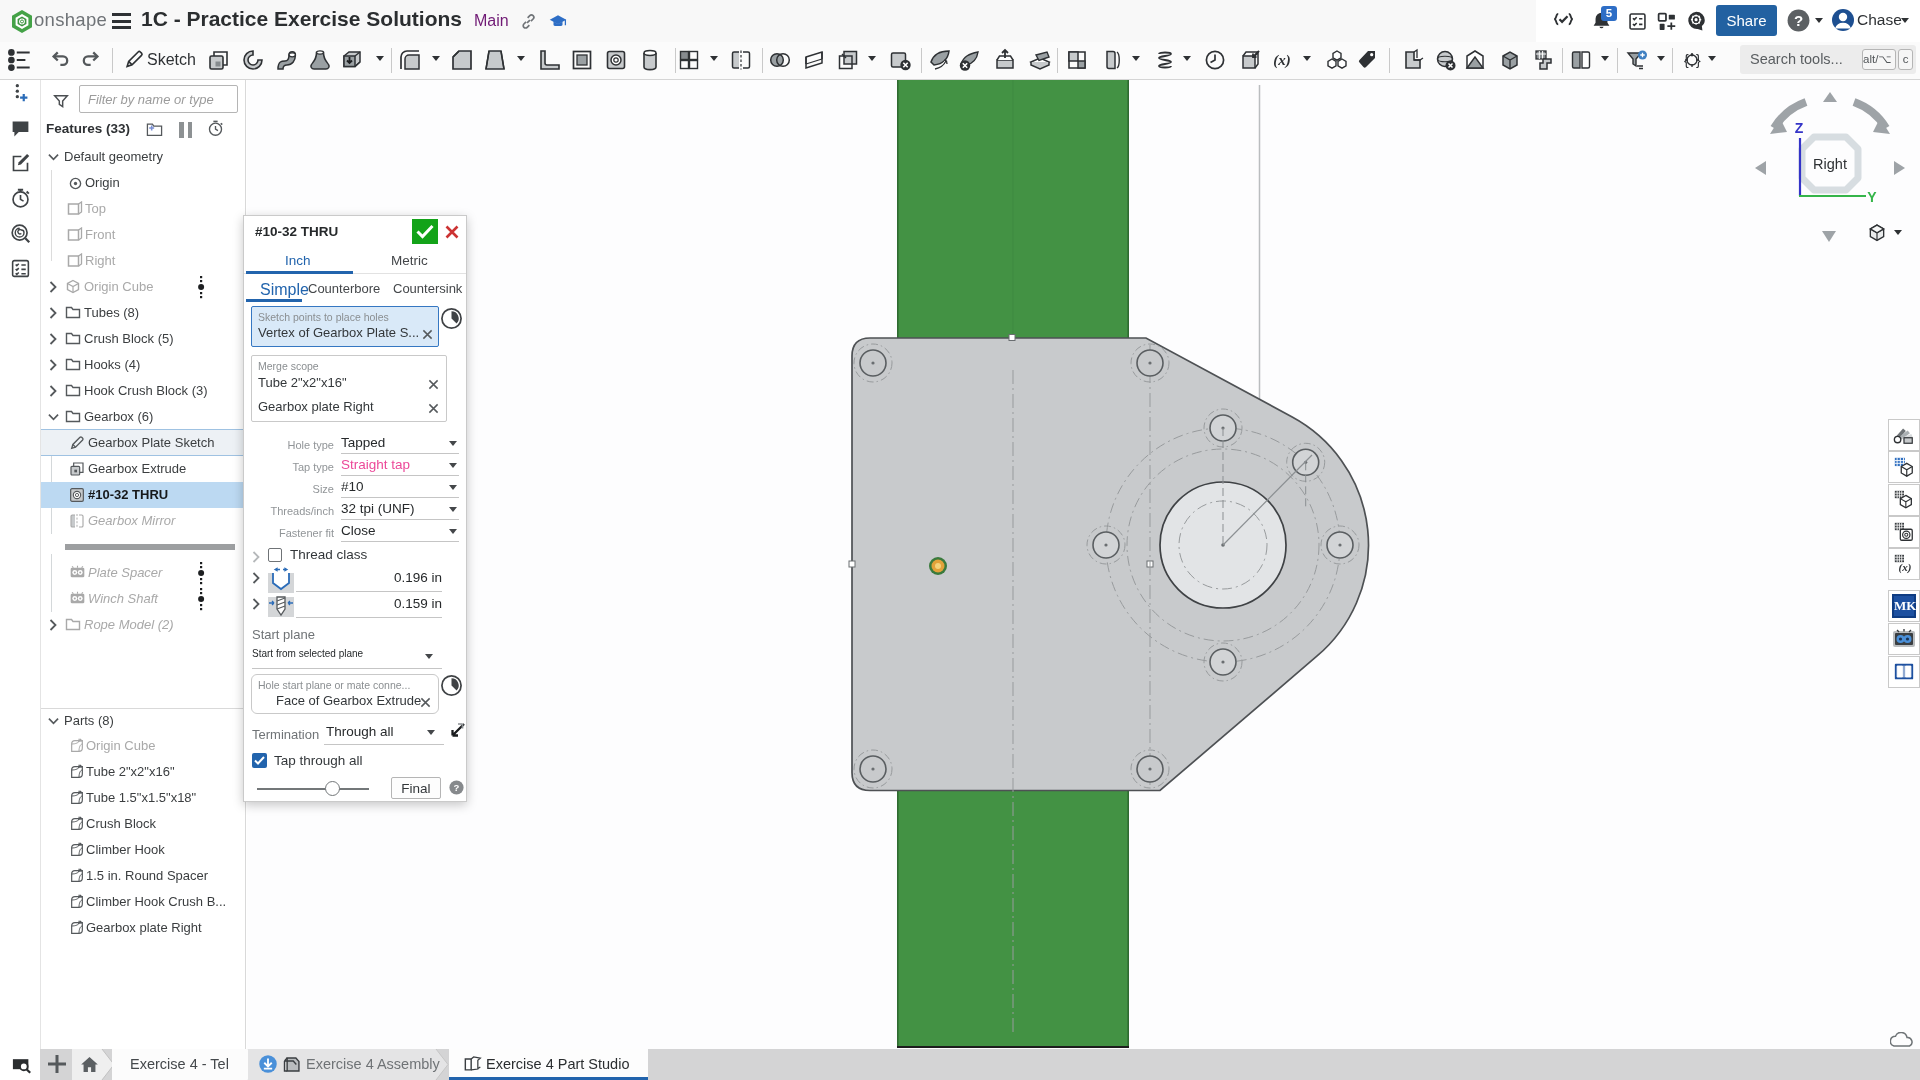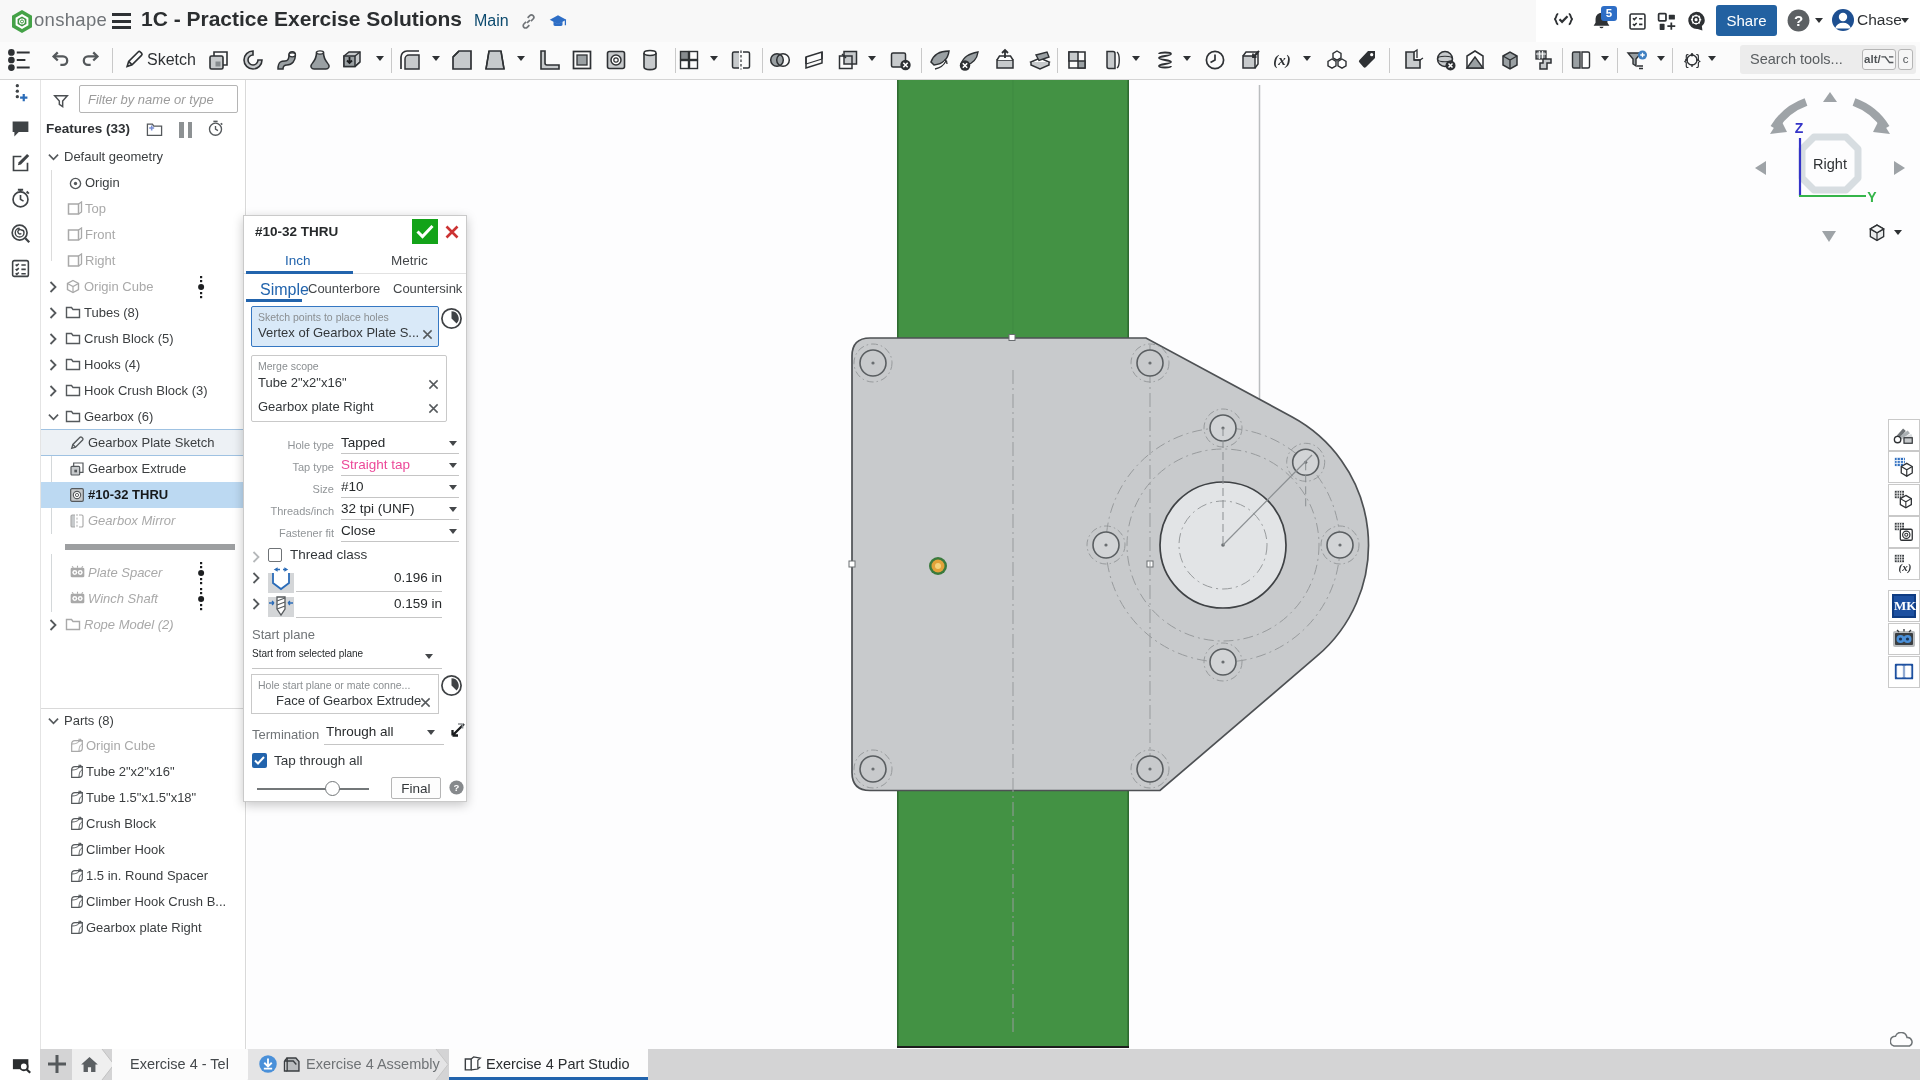--- a/index.html
+++ b/index.html
@@ -28,21 +28,21 @@
     <circle cx="12" cy="12" r="2.9" fill="#fff"></circle>
         <circle cx="12" cy="12" r="1.5" fill="none" stroke="#3d9441" stroke-width="1"></circle>
   </svg>
   <div class="ab" style="left:34px;top:9px;font-size:18.5px;color:#6f7377;letter-spacing:0.3px;">onshape</div>
   <div class="ab" style="left:112px;top:13px;width:19px;height:16px;">
     <div style="height:3px;background:#2e3134;margin-bottom:3.5px;"></div>
         <div style="height:3px;background:#2e3134;margin-bottom:3.5px;"></div>
         <div style="height:3px;background:#2e3134;"></div>
   </div>
   <div class="ab" style="left:141px;top:7px;font-size:21px;font-weight:bold;color:#2b2e30;">1C - Practice Exercise Solutions</div>
-  <div class="ab" style="left:474px;top:12px;font-size:16px;color:#0c4a6e;">Main</div>
+  <div class="ab" style="left:474px;top:12px;font-size:16px;color:#701a75;">Main</div>
   <svg class="ab" style="left:520px;top:13px" width="17" height="17" viewBox="0 0 24 24" fill="none" stroke="#707478" stroke-width="2.4">
         <path d="M10 14 L14 10 M8.5 12.5 l-3 3 a3.3 3.3 0 0 0 4.7 4.7 l3-3 M15.5 11.5 l3-3 a3.3 3.3 0 0 0 -4.7-4.7 l-3 3"></path>
       </svg>
   <svg class="ab" style="left:549px;top:13px" width="18" height="17" viewBox="0 0 24 21">
         <path d="M12 2 L23 8 L12 14 L1 8 Z" fill="#2e6ec6"></path>
         <path d="M6 10.5 v4.5 c0 2.2 12 2.2 12 0 v-4.5 l-6 3.2 z" fill="#2e6ec6"></path>
         <rect x="21" y="8" width="1.7" height="7.5" fill="#2e6ec6"></rect>
       </svg>
   <svg class="ab" style="left:1552px;top:10px" width="23" height="22" viewBox="0 0 24 23" fill="none" stroke="#2e3134" stroke-width="1.9">
         <path d="M6.5 4 C3.8 4 5 9.5 2.2 9.5 C5 9.5 3.8 15 6.5 15 M17.5 4 C20.2 4 19 9.5 21.8 9.5 C19 9.5 20.2 15 17.5 15"></path>
@@ -291,21 +291,21 @@
 <svg class="ab" style="left:1680px;top:48px" width="24" height="24" viewBox="0 0 24 24">
       <text x="4" y="17" font-size="14" fill="#2e3134" font-family="Liberation Sans">{</text>
       <circle cx="12" cy="12" r="5" fill="none" stroke="#2e3134" stroke-width="1.4"></circle>
       <path d="M12 5 v3 M12 16 v3 M5 12 h3 M16 12 h3" stroke="#2e3134" stroke-width="1.3"></path>
       <circle cx="12" cy="7" r="1.4" fill="#2e3134"></circle>
       <text x="16" y="17" font-size="14" fill="#2e3134" font-family="Liberation Sans">}</text>
     </svg>
 <div class="tcaret" style="left:1708px;top:56px"></div>
 <div class="ab" style="left:1740px;top:45px;width:176px;height:29px;background:#ececec;border-radius:3px;">
   <div class="ab" style="left:10px;top:6px;font-size:14.5px;color:#595d60;">Search tools...</div>
-  <div class="ab" style="left:122px;top:4px;width:34px;height:21px;border:1px solid #b5b5b5;border-radius:3px;background:#f6f6f6;font-size:11.5px;color:#515558;text-align:center;line-height:19px;font-weight:bold;">alt/⌥</div>
+  <div class="ab" style="left:122px;top:4px;width:34px;height:21px;border:1px solid #b5b5b5;border-radius:3px;background:#f6f6f6;font-size:11.5px;color:#515558;line-height:19px;">alt/⌥</div>
   <div class="ab" style="left:158px;top:4px;width:15px;height:21px;border:1px solid #b5b5b5;border-radius:3px;background:#f6f6f6;font-size:11.5px;color:#515558;text-align:center;line-height:19px;">c</div>
 </div>
 <div id="leftstrip"></div>
 
 <svg class="ab" style="left:10px;top:82px" width="22" height="22" viewBox="0 0 24 24" fill="#3f4346">
       <circle cx="8" cy="4" r="1.8"></circle>
       <circle cx="8" cy="10" r="1.8"></circle>
       <circle cx="8" cy="16" r="1.8"></circle>
       <path d="M15 13 v8 M11 17 h8" stroke="#2b6cb8" stroke-width="2.4" fill="none"></path>
     </svg>
@@ -768,21 +768,21 @@
         <path d="M9 4 h8 v12 l-4 6 -4-6 Z" fill="#fff" stroke="#55595c" stroke-width="1.3"></path>
         <path d="M9 8 l8-3 M9 12 l8-3 M9 16 l8-3" stroke="#55595c" stroke-width="1.1"></path>
         <path d="M1 10 h5 M6 10 l-2-2 m2 2 l-2 2 M25 10 h-5 M20 10 l2-2 m-2 2 l2 2" stroke="#2b6cb8" stroke-width="1.3" fill="none"></path>
       </svg>
       <div class="ab" style="left:130px;top:380px;width:68px;text-align:right;font-size:13.5px;color:#26292b;">0.159 in</div>
       <div class="ab" style="left:52px;top:401px;width:146px;height:1px;background:#c5c5c5;"></div>
 <div class="ab" style="left:8px;top:411px;font-size:13px;color:#6f7376;">Start plane</div>
 <div class="ab" style="left:8px;top:432px;font-size:10px;color:#26292b;">Start from selected plane</div>
 <div class="tcaret" style="left:181px;top:438px;border-top-color:#44474a;"></div>
 <div class="ab" style="left:8px;top:452px;width:190px;height:1px;background:#c5c5c5;"></div>
-<div class="ab" style="left:7px;top:458px;width:188px;height:40px;border:1px solid #c9c9c9;border-radius:0;">
+<div class="ab" style="left:7px;top:458px;width:188px;height:40px;border:1px solid #c9c9c9;border-radius:6px;">
         <div class="ab" style="left:6px;top:4px;font-size:10.5px;color:#8a8e91;">Hole start plane or mate conne...</div>
         <div class="ab" style="left:24px;top:18px;font-size:13px;color:#33373a;">Face of Gearbox Extrude</div>
         <svg class="ab" style="left:168px;top:22px" width="11" height="11" viewBox="0 0 12 12">
           <path d="M1.5 1.5 L10.5 10.5 M10.5 1.5 L1.5 10.5" stroke="#55595c" stroke-width="1.6"></path>
         </svg>
       </div>
 <svg class="ab" style="left:196px;top:458px" width="23" height="23" viewBox="0 0 24 24">
         <circle cx="12" cy="12" r="10" fill="none" stroke="#3f4245" stroke-width="1.8"></circle>
         <path d="M12 12 V4.5 A 7.5 7.5 0 0 1 17.3 17.3 Z" fill="#3f4245"></path>
       </svg>

